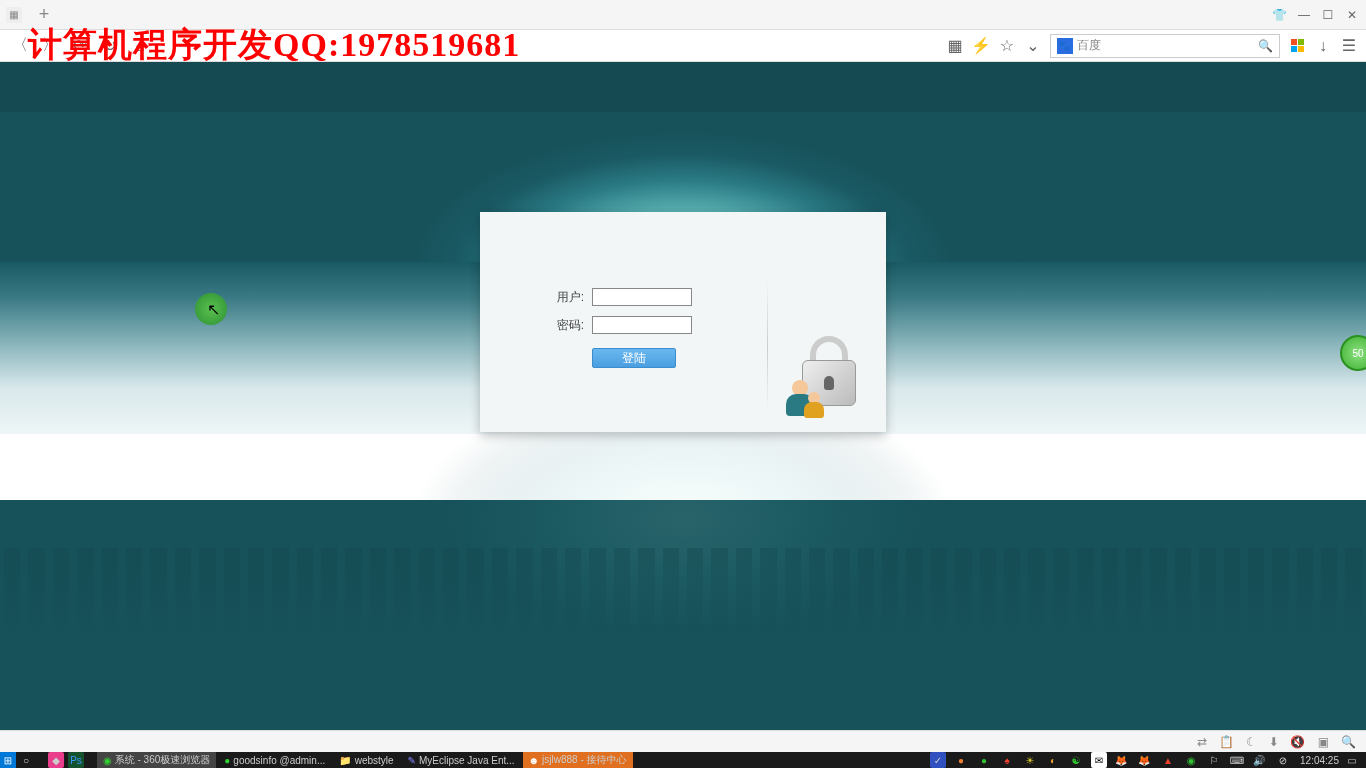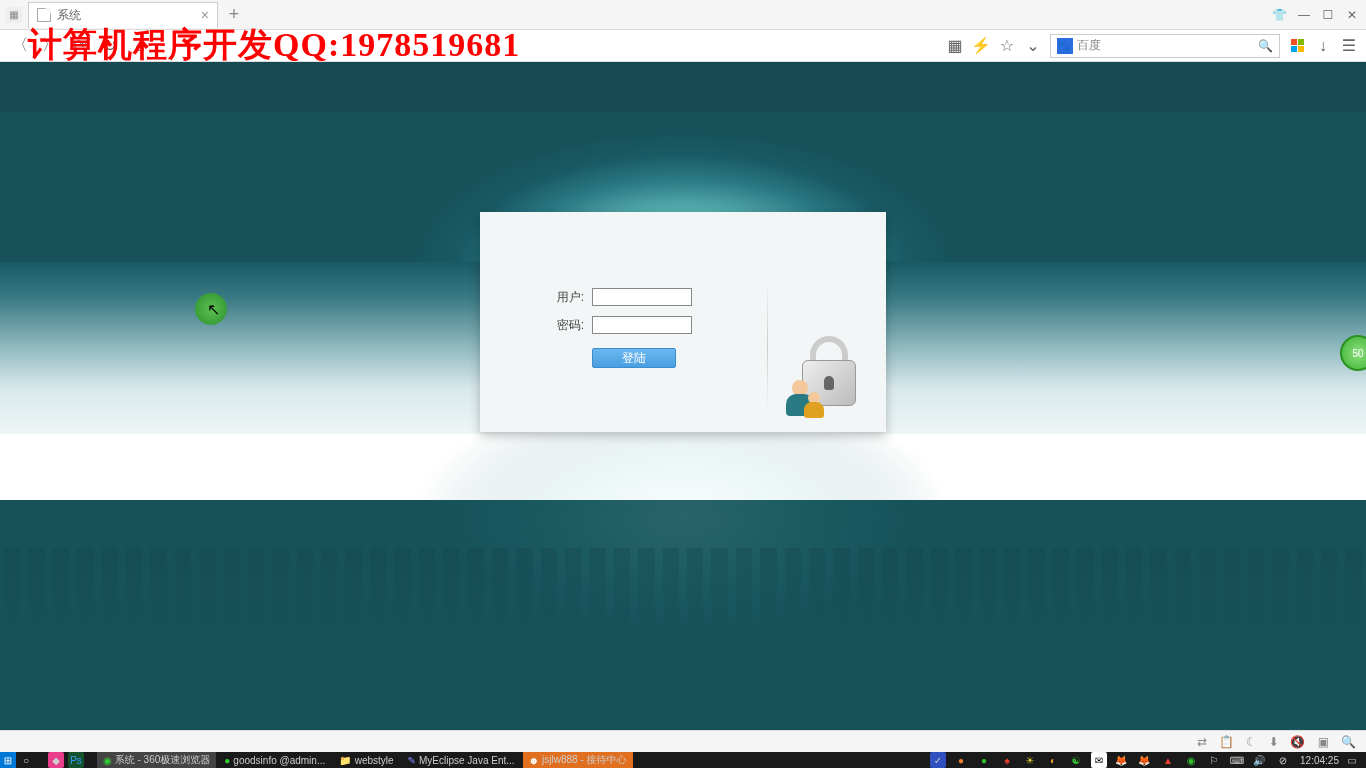--- a/index.html
+++ b/index.html
@@ -83,25 +83,20 @@
 .taskbar .titem.active { background: #444; }
 .taskbar .titem.orange { background: #e07020; }
 .taskbar .tray { margin-left: auto; display: flex; align-items: center; gap: 3px; padding-right: 4px; }
 .taskbar .tray .clock { font-size: 10px; margin-left: 4px; }
 </style>
 </head>
 <body>
 
 <div class="browser-tabs">
   <div class="newtab-icon">▦</div>
-  <div class="tab">
-    <span class="doc-icon"></span>
-    <span>系统</span>
-    <span class="close">×</span>
-  </div>
   <div class="plus-tab">+</div>
   <div class="window-controls">
     <span>👕</span>
     <span>—</span>
     <span>☐</span>
     <span>✕</span>
   </div>
 </div>
 
 <div class="addr-bar">

